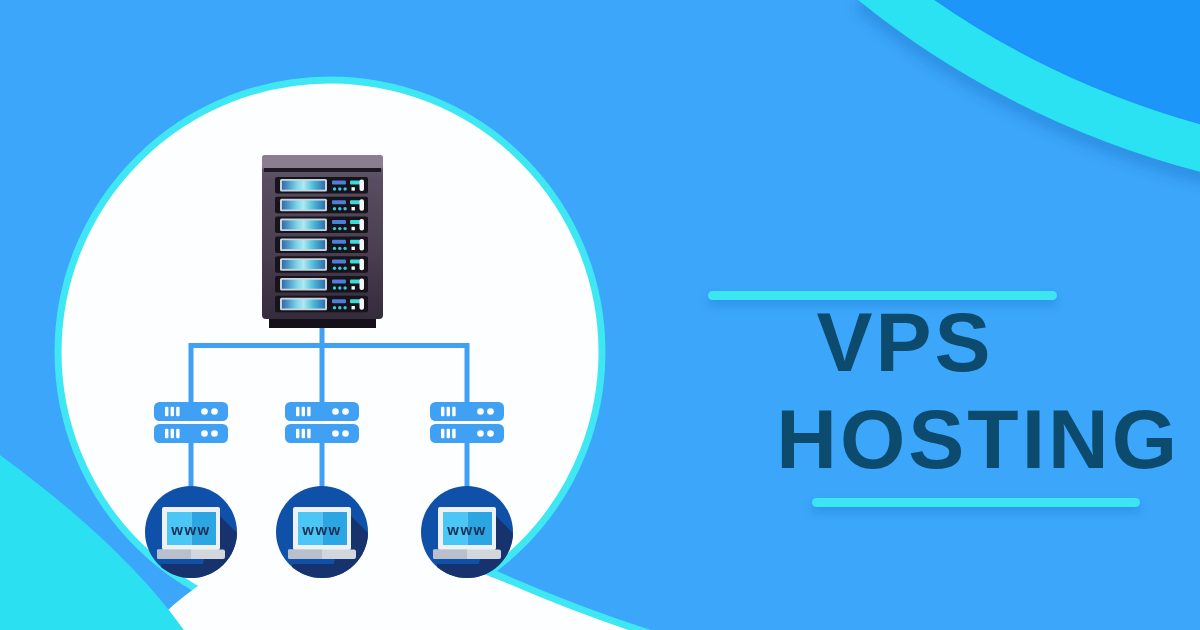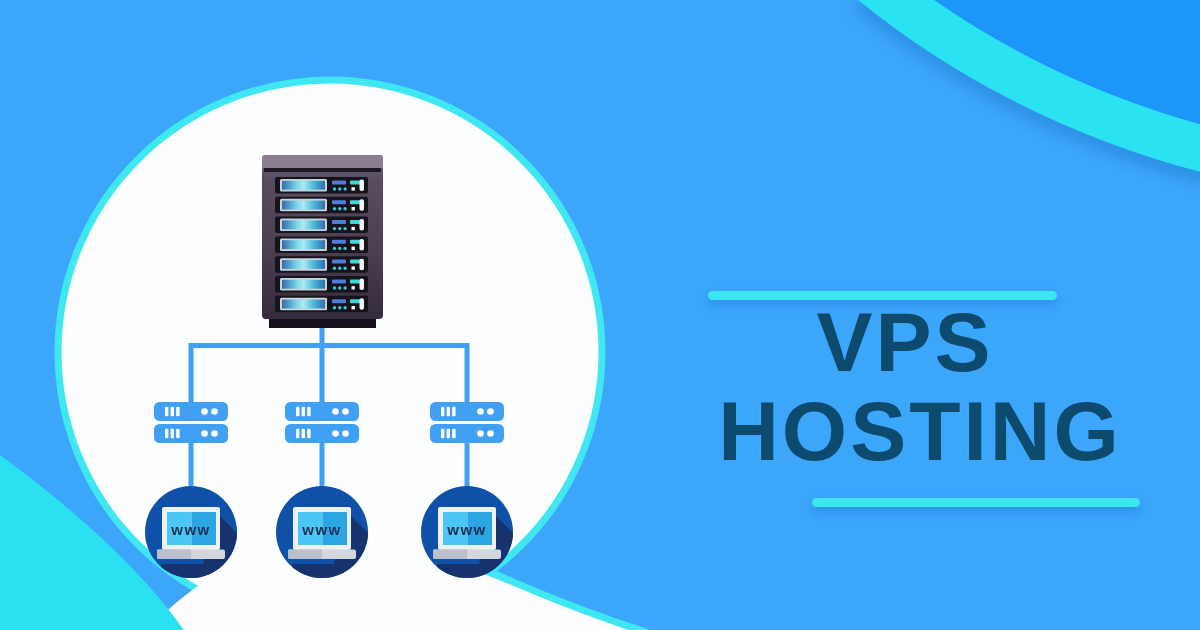--- a/index.html
+++ b/index.html
@@ -13,21 +13,21 @@
     position:absolute;height:9px;border-radius:5px;background:#3BE6F1;
     box-shadow:0 5px 8px rgba(15,100,190,.30);
   }
   .rule-top{left:708px;top:291px;width:349px;}
   .rule-bottom{left:812px;top:498px;width:328px;}
   .heading{
     position:absolute;color:#0c4a6e;font-weight:700;
     font-size:84px;line-height:1;letter-spacing:3px;text-align:center;
   }
   .heading-vps{left:655px;top:300px;width:500px;}
-  .heading-hosting{left:660px;top:389px;width:520px;}
+  .heading-hosting{left:660px;top:397px;width:520px;text-align:right;}
 </style>
 </head>
 <body>
 
 <div class="stage">
 
   <svg width="1200" height="630" viewBox="0 0 1200 630">
     <defs>
       <linearGradient id="rackGrad" x1="0" y1="0" x2="0" y2="1">
         <stop offset="0" stop-color="#6E6276"></stop>

